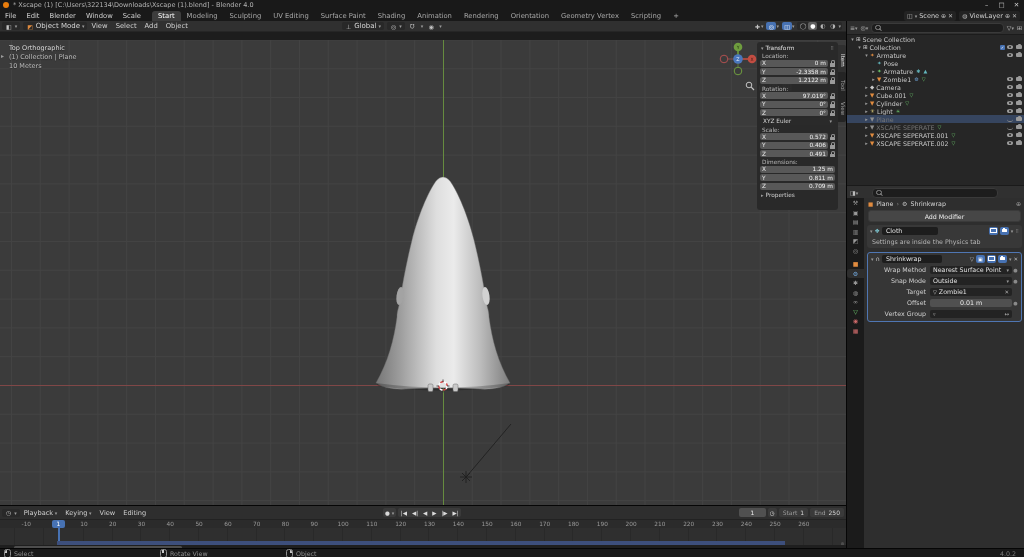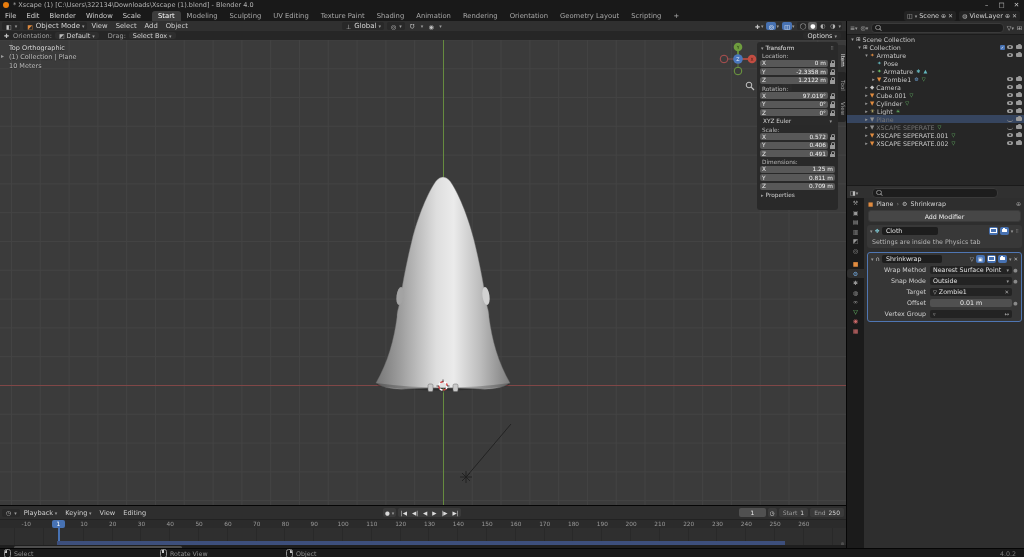--- a/index.html
+++ b/index.html
@@ -174,26 +174,26 @@
         <span class="menu-item">Edit</span>
         <span class="menu-item">Blender</span>
         <span class="menu-item">Window</span>
         <span class="menu-item">Scale</span>
       </span>
     <span id="tb-workspaces">
         <span class="ws active">Start</span>
         <span class="ws">Modeling</span>
         <span class="ws">Sculpting</span>
         <span class="ws">UV Editing</span>
-        <span class="ws">Texture Paint</span>
+        <span class="ws">Surface Paint</span>
         <span class="ws">Shading</span>
         <span class="ws">Animation</span>
         <span class="ws">Rendering</span>
         <span class="ws">Orientation</span>
-        <span class="ws">Geometry Layout</span>
+        <span class="ws">Geometry Vertex</span>
         <span class="ws">Scripting</span>
         <span class="ws">+</span>
       </span>
     <span id="tb-right">
       <span class="tb-widget">
         <span class="mini-ic">◫</span>
           <span class="drop">▾</span>
         <span>Scene</span>
         <span class="mini-ic">⊕</span>
         <span class="mini-ic">✕</span>
@@ -264,38 +264,20 @@
       <span id="shading-group">
         <span class="shade">◯</span>
         <span class="shade active">●</span>
         <span class="shade">◐</span>
         <span class="shade">◑</span>
         <span class="drop">▾</span>
       </span>
     </span>
   </div>
 
-  <div id="vp-tools" class="abs">
-    <span class="hdr-ic" style="margin-left:3px">✚</span>
-    <span class="lbl">Orientation:</span>
-    <span class="pill">
-      <span class="mini-ic">◩</span>
-      <span>Default</span>
-        <span class="drop">▾</span>
-    </span>
-    <span class="lbl" style="margin-left:6px">Drag:</span>
-    <span class="pill">
-      <span>Select Box</span>
-        <span class="drop">▾</span>
-    </span>
-    <span class="pill" style="margin-left:auto;margin-right:5px;background:#2a2a2a">
-      <span>Options</span>
-        <span class="drop">▾</span>
-    </span>
-  </div>
 
   <div id="viewport" class="abs">
     <div id="axis-y" class="abs"></div>
     <div id="axis-x" class="abs"></div>
     <div id="toolbar-arrow" class="abs">▸</div>
 
     <div id="vp-overlay" class="abs">
       <div>Top Orthographic</div>
       <div class="dim2">(1) Collection | Plane</div>
       <div class="dim2">10 Meters</div>

